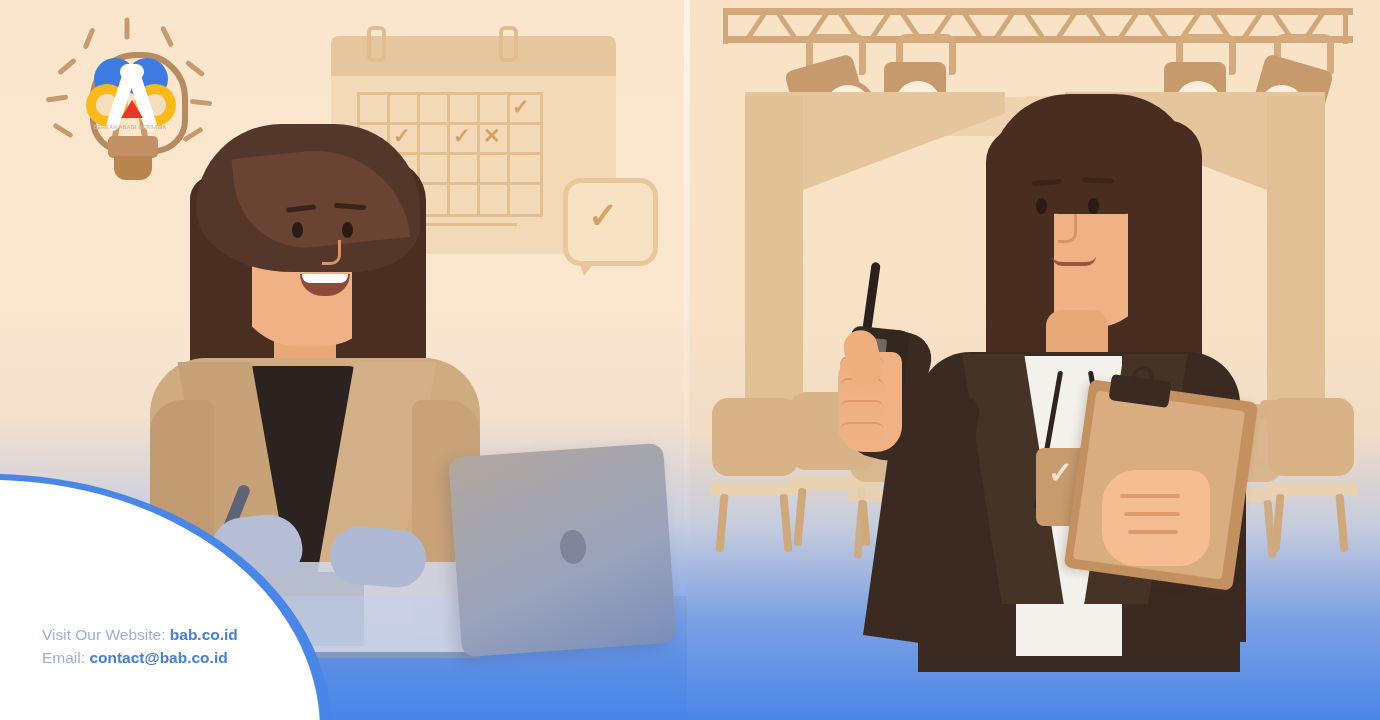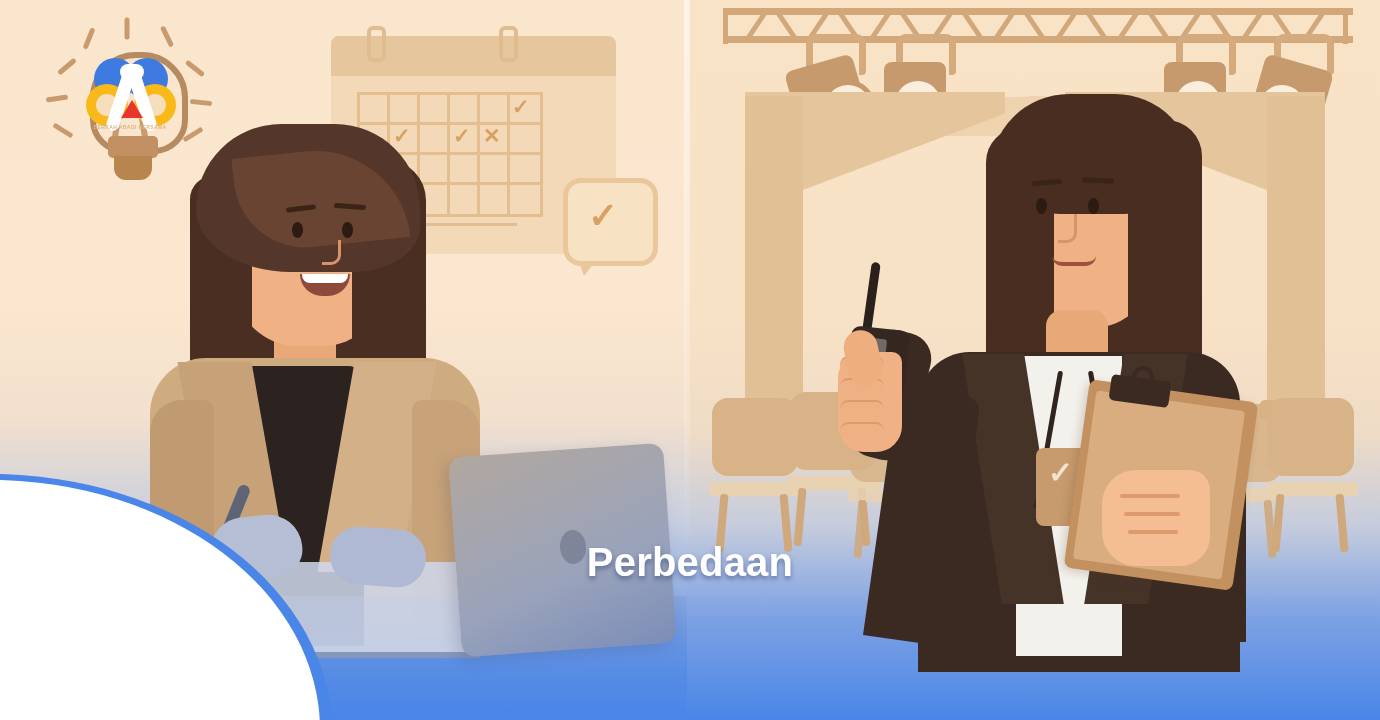--- a/index.html
+++ b/index.html
@@ -435,19 +435,26 @@
     <div id="pet-y1i"></div>
     <div id="pet-y2i"></div>
     <div class="lamW" id="lamW1"></div>
     <div class="lamW" id="lamW2"></div>
     <div id="lamW-top"></div>
     <div id="logo-tri"></div>
     <div id="logo-sub">BERKAH ABADI BERSAMA</div>
   </div>
 
   <div id="contact">
+    <div class="c-line">
+      <span class="c-label">Visit Our Website:</span>
+      <span class="c-val">bab.co.id</span>
+    </div>
+    <div class="c-line">
+      <span class="c-label">Email:</span>
+      <span class="c-val">contact@bab.co.id</span>
+    </div>
   </div>
 
   <div id="title-wrap">
-    <div id="title-main">Perbedaan</div>
   </div>
 
 </div>
 
 </body></html>

